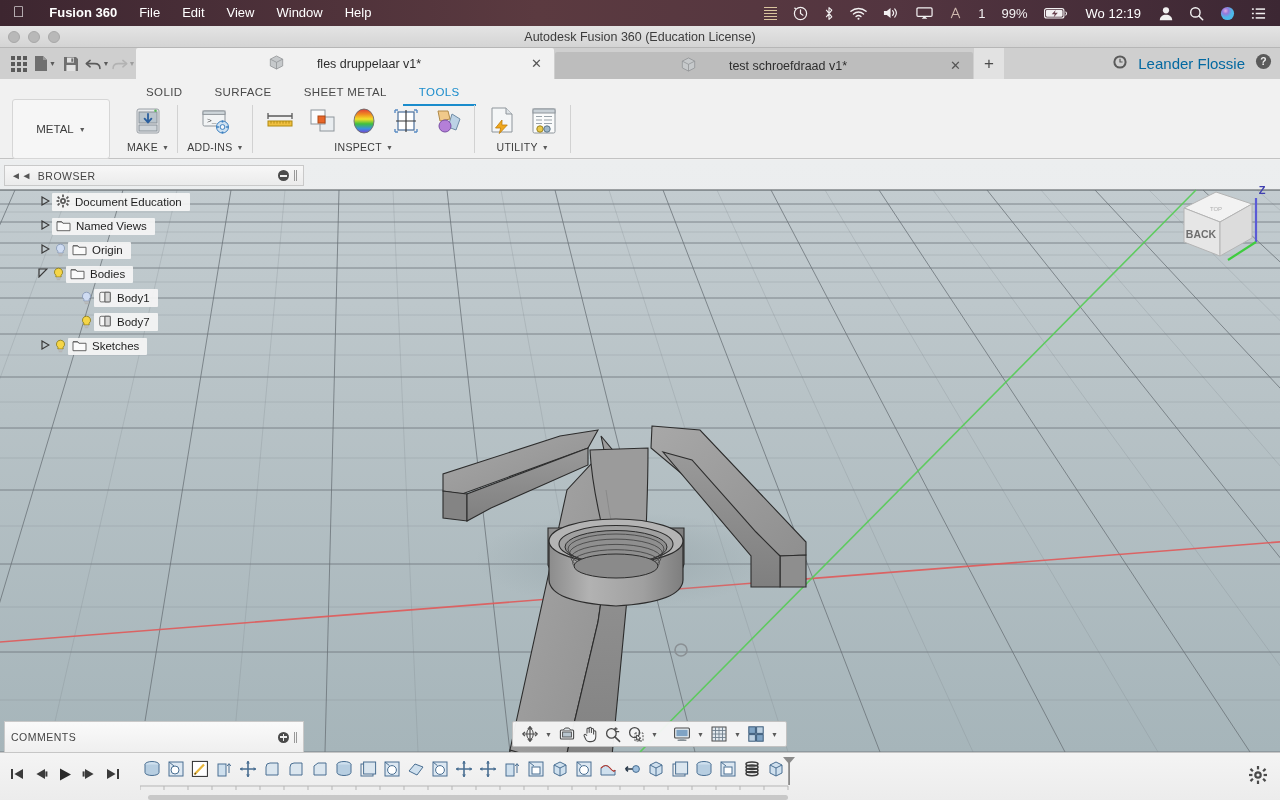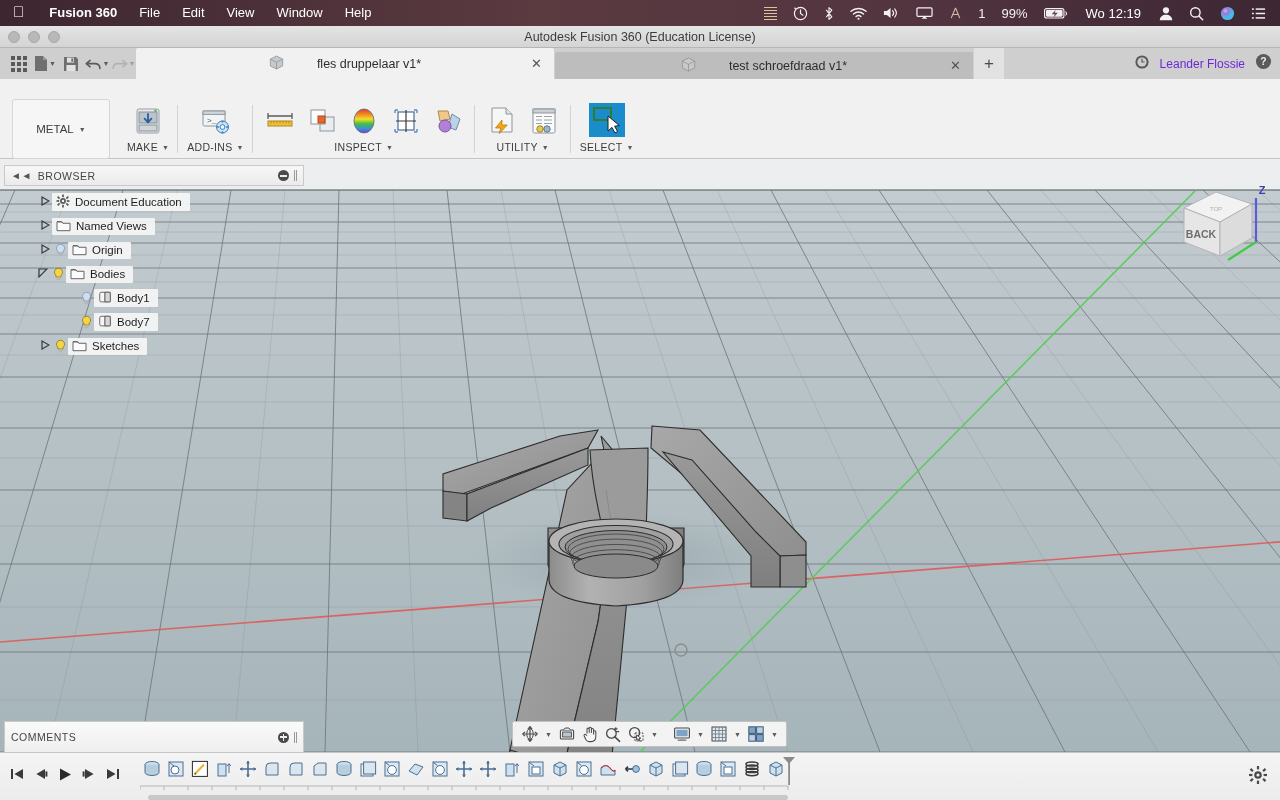--- a/index.html
+++ b/index.html
@@ -52,21 +52,21 @@
   .tab {
     height: 27px; min-width: 418px; background: #bdbdbd; display:flex; align-items:center;
     justify-content:center; position: relative; font-size: 12.5px; color:#2e2e2e;
     border-top-left-radius: 2px; border-top-right-radius: 2px; margin-right: 1px; gap: 26px;
   }
   .tab.active { background: #f1f1f1; height: 31px; }
   .tab .cube { margin-right: 7px; }
   .tab .tclose { position:absolute; right: 12px; font-size: 13px; color:#555; }
   .tab-add { width: 30px; height: 31px; display:flex; align-items:center; justify-content:center; font-size:17px; color:#4b4b4b; background:#e2e2e2; }
   .qat-right { margin-left: auto; display:flex; align-items:center; height:31px; padding-right:8px; gap: 10px; }
-  .username { font-size: 12px; color:#6d28d9; }
+  .username { font-size: 15px; color:#0369a1; }
 
   
   .ribbon {
     position: absolute; top: 79px; left: 0; width: 1280px; height: 80px;
     background: #f1f1f1; border-bottom: 1px solid #c3c3c3;
   }
   .rib-tabs { position:absolute; top:3px; left:130px; display:flex; gap: 0; }
   .rib-tab { font-size: 11.5px; letter-spacing:.4px; color:#4a4a4a; padding: 4px 16px 6px; }
   .rib-tab.active { color: #1a8ccc; border-bottom: 2px solid #1a8ccc; }
   .panels { position:absolute; top:22px; left:0; display:flex; height: 58px; }
@@ -344,20 +344,26 @@
       <span>
         <svg width="17" height="17" viewBox="0 0 18 18">
             <circle cx="9" cy="9" r="8" fill="#5a5a5a"></circle>
             <text x="9" y="13.2" font-size="11" font-family="Liberation Sans, sans-serif" fill="#efefef" text-anchor="middle" font-weight="bold">?</text>
           </svg>
       </span>
     </div>
   </div>
 
   <div class="ribbon">
+    <div class="rib-tabs">
+      <div class="rib-tab">SOLID</div>
+      <div class="rib-tab">SURFACE</div>
+      <div class="rib-tab">SHEET METAL</div>
+      <div class="rib-tab active">TOOLS</div>
+    </div>
 
     <div class="panels">
 
       <div class="design-box">
         <span>METAL</span>
         <span class="caret" style="margin-left:5px">▼</span>
       </div>
 
       <div class="panel sep">
         <div class="panel-icons">
@@ -474,35 +480,20 @@
                 <circle cx="21" cy="26" r="3.2" fill="#9fb7c9" stroke="#5b7587"></circle>
               </svg>
           </span>
         </div>
         <div class="panel-label">
           <span>UTILITY</span>
           <span class="caret">▼</span>
         </div>
       </div>
 
-      <div class="panel">
-        <div class="panel-icons">
-          <span class="ico sel">
-            <svg width="42" height="42" viewBox="0 0 42 42">
-                <rect x="3" y="3" width="36" height="34" fill="#1a8ccc"></rect>
-                <rect x="8" y="8" width="17" height="12" fill="none" stroke="#2e7d32" stroke-width="2"></rect>
-                <path d="M22 16 L22 31 L26 27.4 L29 33 L31.6 31.6 L28.6 26.2 L33.4 25.6z" fill="#fff" stroke="#1f1f1f" stroke-width="1"></path>
-              </svg>
-          </span>
-        </div>
-        <div class="panel-label">
-          <span>SELECT</span>
-          <span class="caret">▼</span>
-        </div>
-      </div>
     </div>
   </div>
 
   <div class="viewport">
     <svg class="vp-svg" width="1280" height="592" viewBox="0 0 1280 592">
       <defs>
         <linearGradient id="sky" x1="0" y1="0" x2="0" y2="1">
           <stop offset="0%" stop-color="#eceeef"></stop>
           <stop offset="100%" stop-color="#e3e6e7"></stop>
         </linearGradient>

